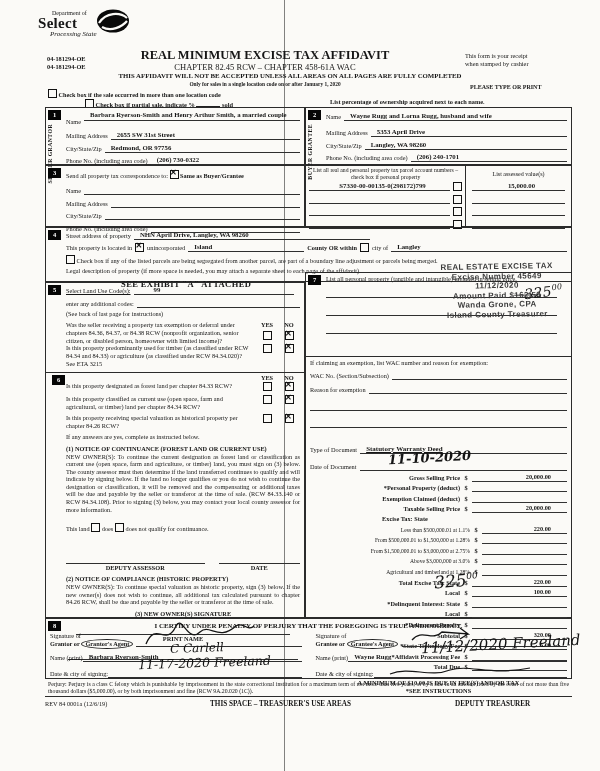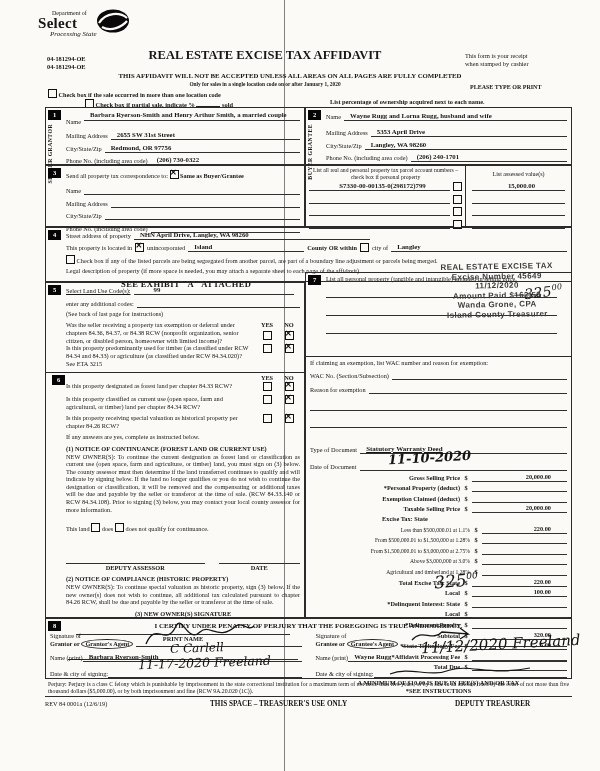--- a/index.html
+++ b/index.html
@@ -45,21 +45,22 @@
   </div>
   <svg class="abs" style="left:95px;top:8px;" width="36" height="26" viewBox="0 0 36 26">
     <ellipse cx="18" cy="13" rx="16" ry="11.5" fill="#0a0a0a"></ellipse>
     <path d="M4,15 C11,4 25,4 32,10 M7,19 C16,24 27,19 32,13" stroke="#fbfaf7" stroke-width="2.2" fill="none"></path>
   </svg>
   <div class="abs b" style="left:47px;top:55px;font-size:6.3px;line-height:8px;">
     <div>04-181294-OE</div>
     <div>04-181294-OE</div>
   </div>
 
-  <div class="abs b ctr" style="left:140px;top:48px;width:250px;font-size:12.5px;">REAL ESTATE EXCISE TAX AFFIDAVIT</div>
+  <div class="abs b ctr" style="left:140px;top:48px;width:250px;font-size:12.5px;">REAL MINIMUM EXCISE TAX AFFIDAVIT</div>
+  <div class="abs ctr" style="left:140px;top:62px;width:250px;font-size:8.5px;">CHAPTER 82.45 RCW – CHAPTER 458-61A WAC</div>
   <div class="abs b ctr" style="left:60px;top:72px;width:460px;font-size:6.8px;">THIS AFFIDAVIT WILL NOT BE ACCEPTED UNLESS ALL AREAS ON ALL PAGES ARE FULLY COMPLETED</div>
   <div class="abs b ctr" style="left:140px;top:81px;width:250px;font-size:5.4px;">Only for sales in a single location code on or after January 1, 2020</div>
 
   <div class="abs" style="left:465px;top:52px;font-size:6.3px;line-height:7.5px;">
     <div>This form is your receipt</div>
     <div>when stamped by cashier</div>
   </div>
   <div class="abs b" style="left:470px;top:84px;font-size:6px;">PLEASE TYPE OR PRINT</div>
 
   <div class="abs" style="left:48px;top:89px;font-size:6.2px;">
@@ -507,16 +508,16 @@
           <path d="M4,10 C24,2 44,14 64,6 C84,0 104,12 144,4" fill="none" stroke="#141414" stroke-width="1.2"></path>
         </svg>
       </div>
     </div>
   </div>
 
   <div class="abs" style="left:45px;top:678px;width:527px;border-top:1px solid #2b2b2b;border-bottom:1px solid #2b2b2b;padding:1.5px 3px;box-sizing:border-box;font-size:5.8px;line-height:7.2px;text-align:justify;">Perjury: Perjury is a class C felony which is punishable by imprisonment in the state correctional institution for a maximum term of not more than five years, or by a fine in an amount fixed by the court of not more than five thousand dollars ($5,000.00), or by both imprisonment and fine (RCW 9A.20.020 (1C)).</div>
 
   <div class="abs" style="left:45px;top:700px;width:527px;font-size:6.3px;">
     <span>REV 84 0001a (12/6/19)</span>
-    <span class="b abs" style="left:165px;top:0;font-size:7.2px;">THIS SPACE – TREASURER'S USE ONLY</span>
+    <span class="b abs" style="left:165px;top:0;font-size:7.2px;">THIS SPACE – TREASURER'S USE AREAS</span>
     <span class="b abs" style="left:410px;top:0;font-size:7.2px;">DEPUTY TREASURER</span>
   </div>
 </div>
 
 </body></html>

